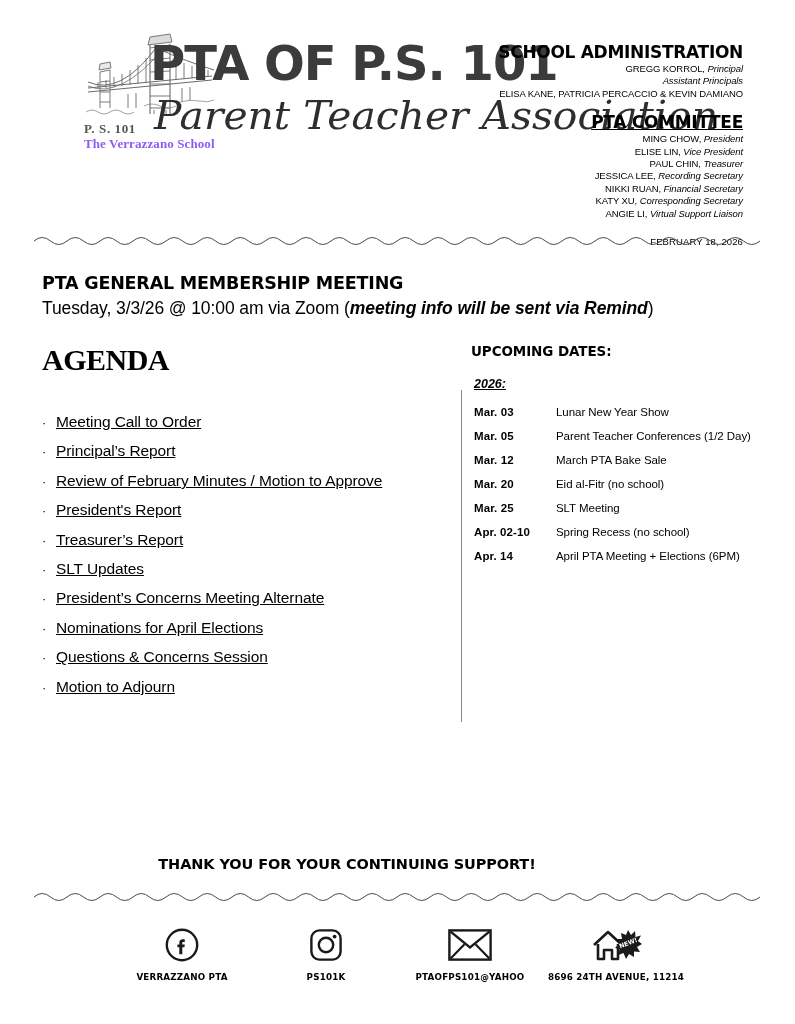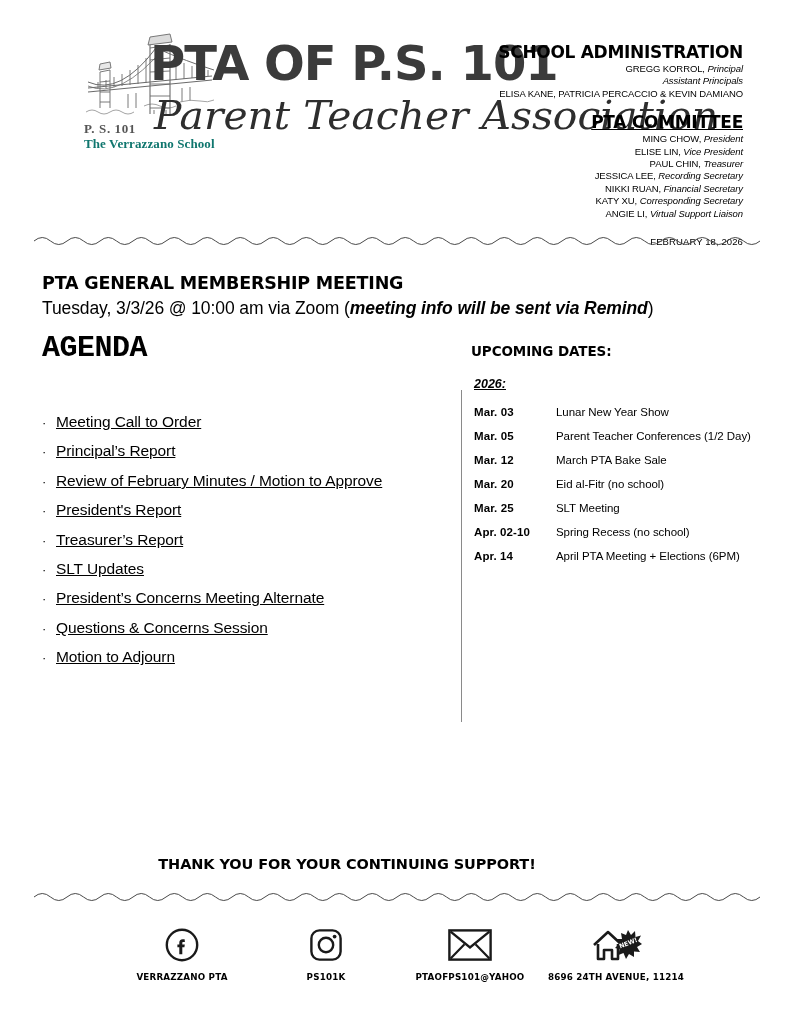--- a/index.html
+++ b/index.html
@@ -44,21 +44,21 @@
     letter-spacing: 0.6px;
     color: #555;
     line-height: 14px;
     margin-top: -2px;
   }
   .logo-line2 {
     font-family: "Liberation Serif", serif;
     font-weight: bold;
     font-size: 13px;
     letter-spacing: 0.1px;
-    color: #0f766e;
+    color: #8b5cf6;
     line-height: 15px;
   }
 
   .masthead {
     position: absolute;
     left: 150px;
     top: 36px;
     width: 380px;
   }
   .masthead-title {
@@ -149,22 +149,22 @@
     line-height: 24px;
     margin-top: 2px;
     letter-spacing: -0.1px;
   }
   .meeting-sub i { font-style: italic; font-weight: bold; }
 
   
   .agenda-heading {
     position: absolute;
     left: 42px;
-    top: 331px;
-    font-family: Liberation Mono, monospace;
+    top: 343px;
+    font-family: Liberation Serif, serif;
     font-weight: bold;
     font-size: 30px;
     letter-spacing: -0.5px;
   }
   .agenda-list {
     position: absolute;
     left: 42px;
     top: 408px;
     width: 400px;
     list-style: none;
@@ -372,20 +372,21 @@
 <div class="agenda-heading">AGENDA</div>
 
 <ul class="agenda-list">
   <li><span class="bullet">·</span><span>Meeting Call to Order</span></li>
   <li><span class="bullet">·</span><span>Principal’s Report</span></li>
   <li><span class="bullet">·</span><span>Review of February Minutes / Motion to Approve</span></li>
   <li><span class="bullet">·</span><span>President's Report</span></li>
   <li><span class="bullet">·</span><span>Treasurer’s Report</span></li>
   <li><span class="bullet">·</span><span>SLT Updates</span></li>
   <li><span class="bullet">·</span><span>President’s Concerns Meeting Alternate</span></li>
+  <li><span class="bullet">·</span><span>Nominations for April Elections</span></li>
   <li><span class="bullet">·</span><span>Questions &amp; Concerns Session</span></li>
   <li><span class="bullet">·</span><span>Motion to Adjourn</span></li>
 </ul>
 
 <div class="dates-heading">UPCOMING DATES:</div>
 <div class="dates-year">2026:</div>
 <div class="dates-divider"></div>
 
 <table class="dates-table">
   <tbody>

